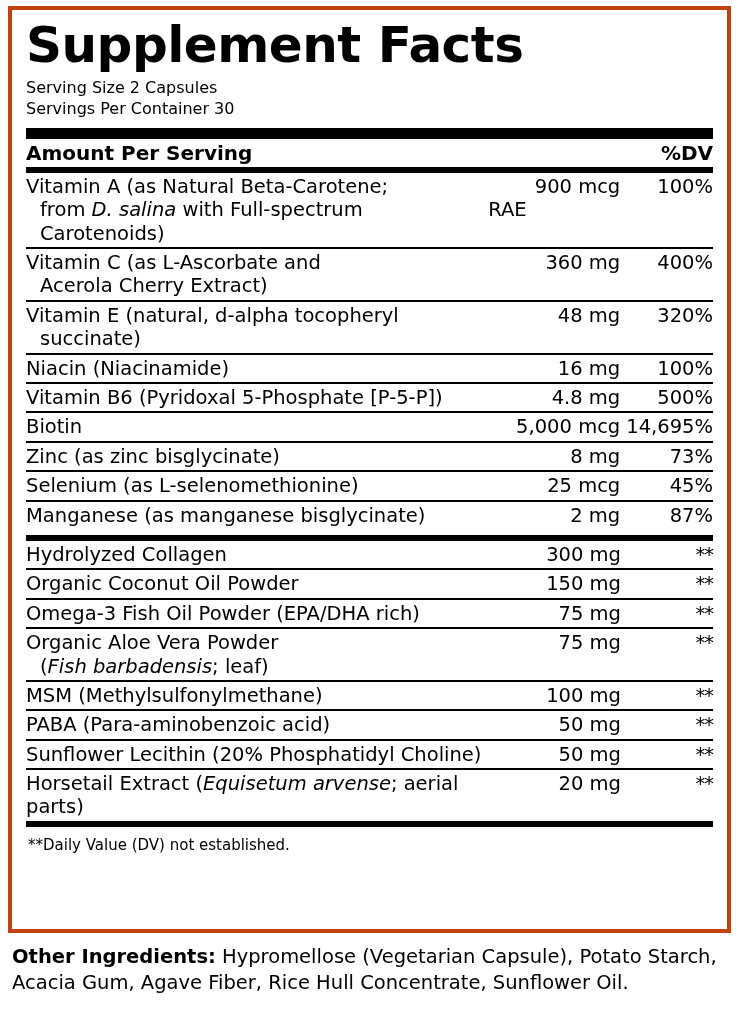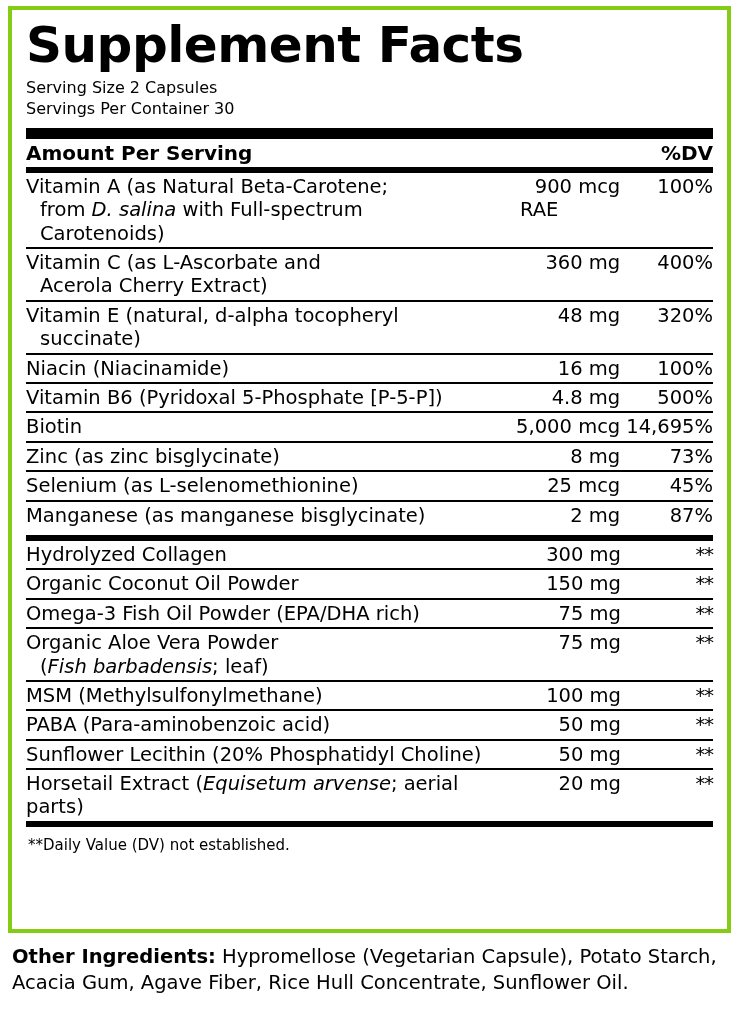--- a/index.html
+++ b/index.html
@@ -20,21 +20,21 @@
     height: 1024px;
     box-sizing: border-box;
   }
   .panel {
     position: absolute;
     left: 8px;
     top: 6px;
     width: 723px;
     height: 927px;
     box-sizing: border-box;
-    border: 4px solid #84cc16;
+    border: 4px solid #c2410c;
     background: #fff;
     padding: 8px 14px 0 14px;
   }
   .title {
     font-size: 50px;
     font-weight: bold;
     letter-spacing: -0.5px;
     line-height: 1.02;
     margin: 2px 0 6px 0;
     font-family: "DejaVu Sans", sans-serif;
@@ -83,21 +83,21 @@
   .indent2 {
     display: block;
     padding-left: 14px;
   }
   .sub {
     display: block;
   }
   .ital { font-style: italic; }
   .amt-sub {
     display: block;
-    text-align: center;
+    text-align: left;
     padding-right: 30px;
   }
   .dv-star {
     font-weight: normal;
     letter-spacing: -1px;
   }
   .footnote {
     font-size: 15px;
     padding: 9px 0 0 2px;
     line-height: 1.3;

